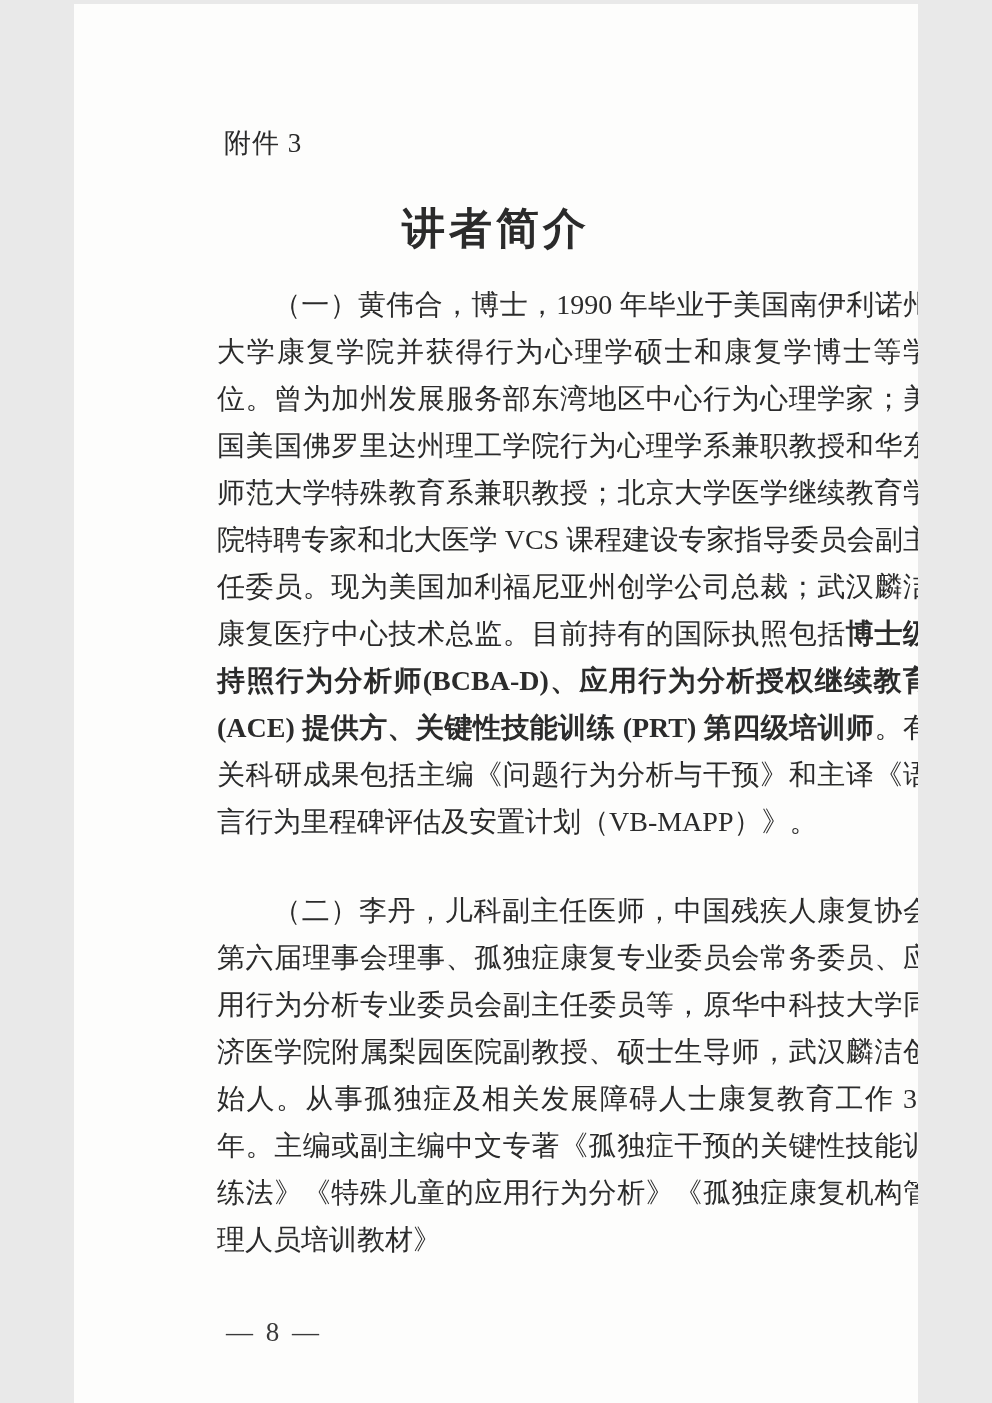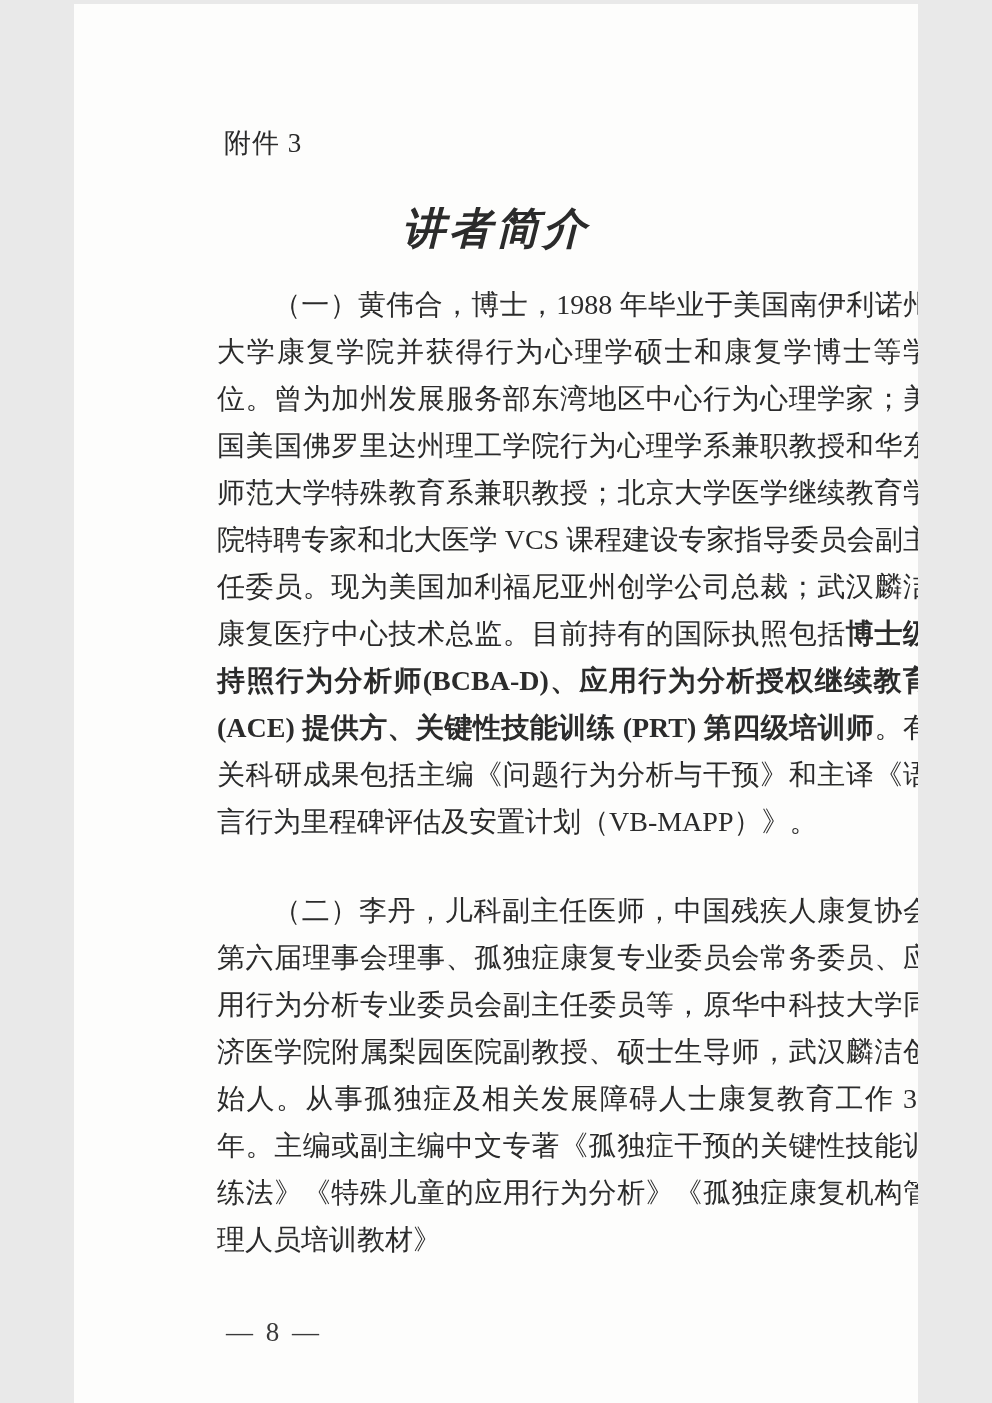--- a/index.html
+++ b/index.html
@@ -28,21 +28,20 @@
   .doc-title {
     position: absolute;
     left: 0;
     right: 0;
     top: 170px;
     text-align: center;
     font-size: 43px;
     line-height: 52px;
     font-weight: 700;
     letter-spacing: 4px;
-    font-style: italic;
   }
   .body-text {
     position: absolute;
     left: 143px;
     top: 277px;
     width: 714px;
     font-size: 28px;
     line-height: 47px;
     text-align: justify;
   }
@@ -70,21 +69,21 @@
 <body>
 
 <div class="page" style="background: rgb(253, 253, 252); color: rgb(43, 43, 43);">
 
   <div class="attachment-label">附件 3</div>
 
   <h1 class="doc-title">讲者简介</h1>
 
   <div class="body-text">
 
-    <p class="para"><span>（一）黄伟合，博士，1988 年毕业于美国南伊利诺州大学康复学院并获得行为心理学硕士和康复学博士等学位。曾为加州发展服务部东湾地区中心行为心理学家；美国美国佛罗里达州理工学院行为心理学系兼职教授和华东师范大学特殊教育系兼职教授；北京大学医学继续教育学院特聘专家和北大医学 VCS 课程建设专家指导委员会副主任委员。现为美国加利福尼亚州创学公司总裁；武汉麟洁康复医疗中心技术总监。目前持有的国际执照包括</span><span class="run-bold">博士级持照行为分析师(BCBA-D)、应用行为分析授权继续教育 (ACE) 提供方、关键性技能训练 (PRT) 第四级培训师</span><span>。有关科研成果包括主编《问题行为分析与干预》和主译《语言行为里程碑评估及安置计划（VB-MAPP）》。</span></p>
+    <p class="para"><span>（一）黄伟合，博士，1990 年毕业于美国南伊利诺州大学康复学院并获得行为心理学硕士和康复学博士等学位。曾为加州发展服务部东湾地区中心行为心理学家；美国美国佛罗里达州理工学院行为心理学系兼职教授和华东师范大学特殊教育系兼职教授；北京大学医学继续教育学院特聘专家和北大医学 VCS 课程建设专家指导委员会副主任委员。现为美国加利福尼亚州创学公司总裁；武汉麟洁康复医疗中心技术总监。目前持有的国际执照包括</span><span class="run-bold">博士级持照行为分析师(BCBA-D)、应用行为分析授权继续教育 (ACE) 提供方、关键性技能训练 (PRT) 第四级培训师</span><span>。有关科研成果包括主编《问题行为分析与干预》和主译《语言行为里程碑评估及安置计划（VB-MAPP）》。</span></p>
 
     <p class="para"><span>（二）李丹，儿科副主任医师，中国残疾人康复协会第六届理事会理事、孤独症康复专业委员会常务委员、应用行为分析专业委员会副主任委员等，原华中科技大学同济医学院附属梨园医院副教授、硕士生导师，武汉麟洁创始人。从事孤独症及相关发展障碍人士康复教育工作 39 年。主编或副主编中文专著《孤独症干预的关键性技能训练法》《特殊儿童的应用行为分析》《孤独症康复机构管理人员培训教材》</span></p>
 
   </div>
 
   <div class="page-footer">— 8 —</div>
 
 </div>
 
 </body></html>

